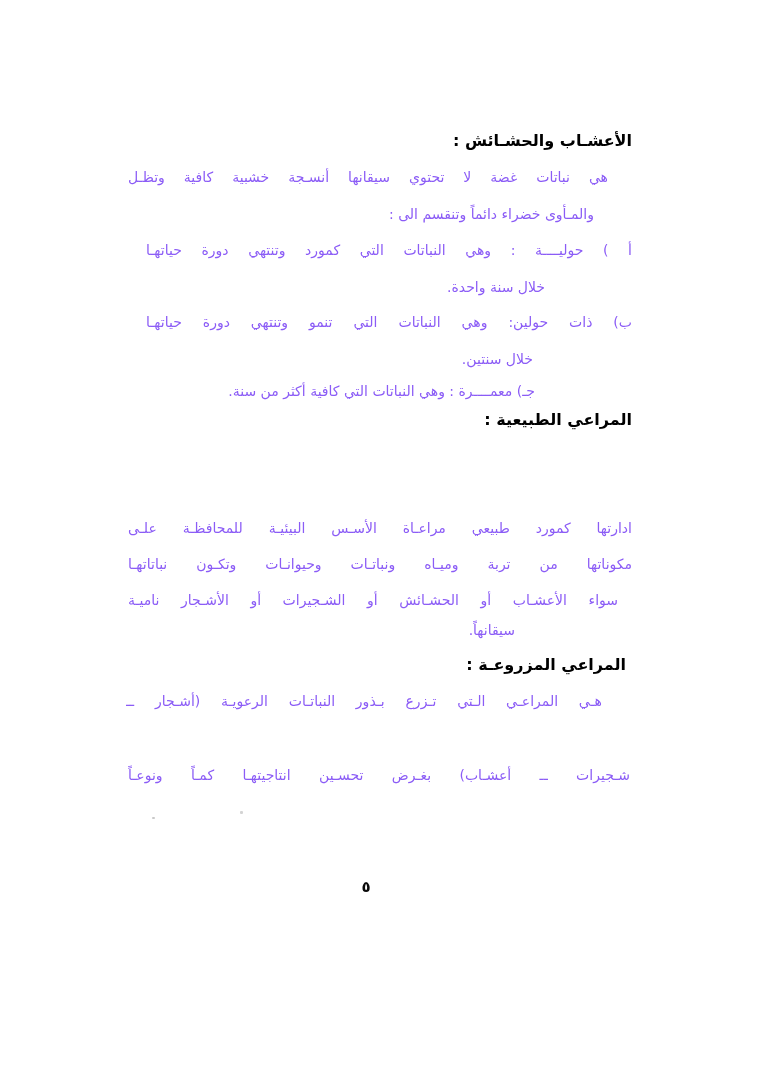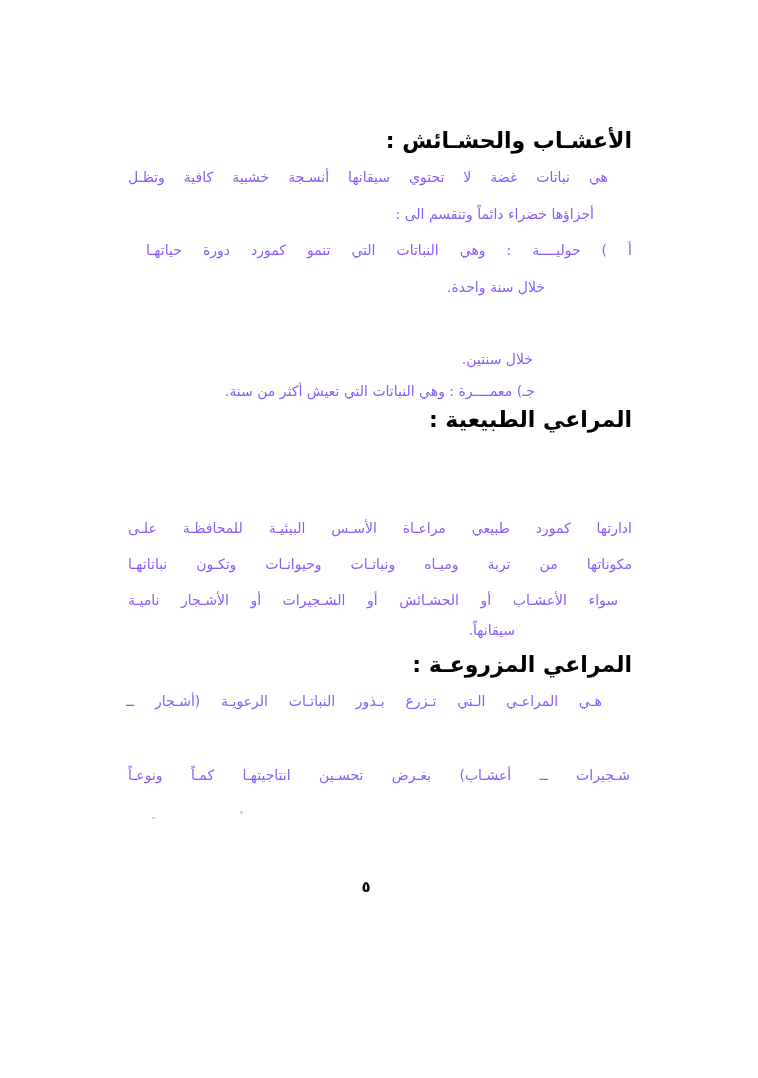--- a/index.html
+++ b/index.html
@@ -30,21 +30,21 @@
   .ln.just {
     white-space: normal;
     text-align: justify;
     text-align-last: justify;
     overflow: hidden;
     max-height: 29px;
   }
   .ln.head {
     font-weight: bold;
     color: #000000;
-    font-size: 22px;
+    font-size: 16px;
   }
   .pagenum {
     position: absolute;
     direction: rtl;
     font-weight: bold;
     font-size: 15px;
     color: #0a0a0a;
     width: 16px;
     text-align: center;
   }
@@ -55,44 +55,45 @@
 </style>
 </head>
 <body>
 
 <div class="page" dir="rtl">
 
   <div class="ln head" style="top:127px; right:126px;">الأعشـاب والحشـائش :</div>
 
   <div class="ln just" style="top:164px; right:150px; left:128px;">هي نباتات غضة لا تحتوي سيقانها أنسـجة خشبية كافية وتظـل</div>
 
-  <div class="ln" style="top:201px; right:164px;">أجزاؤها خضراء دائماً وتنقسم الى :</div>
+  <div class="ln" style="top:201px; right:164px;">والمـأوى خضراء دائماً وتنقسم الى :</div>
 
-  <div class="ln just" style="top:237px; right:126px; left:146px;">أ ) حوليــــة : وهي النباتات التي تنمو كمورد دورة حياتهـا</div>
+  <div class="ln just" style="top:237px; right:126px; left:146px;">أ ) حوليــــة : وهي النباتات التي كمورد وتنتهي دورة حياتهـا</div>
 
   <div class="ln" style="top:274px; right:213px;">خلال سنة واحدة.</div>
 
+  <div class="ln just" style="top:309px; right:126px; left:146px;">ب) ذات حولين: وهي النباتات التي تنمو وتنتهي دورة حياتهـا</div>
 
   <div class="ln" style="top:346px; right:225px;text-align:right;">خلال سنتين.</div>
 
-  <div class="ln" style="top:378px; right:223px;">جـ) معمــــرة : وهي النباتات التي تعيش أكثر من سنة.</div>
+  <div class="ln" style="top:378px; right:223px;">جـ) معمــــرة : وهي النباتات التي كافية أكثر من سنة.</div>
 
   <div class="ln head" style="top:406px; right:126px;">المراعي الطبيعية :</div>
 
 
 
   <div class="ln just" style="top:551px; right:126px; left:128px;">مكوناتها من تربة وميـاه ونباتـات وحيوانـات وتكـون نباتاتهـا</div>
 
   <div class="ln just" style="top:515px; right:126px; left:128px;">ادارتها كمورد طبيعي مراعـاة الأسـس البيئيـة للمحافظـة علـى</div>
 
   <div class="ln just" style="top:587px; right:140px; left:128px;">سواء الأعشـاب أو الحشـائش أو الشـجيرات أو الأشـجار ناميـة</div>
 
   <div class="ln" style="top:617px; right:243px;">سيقانهاً.</div>
 
-  <div class="ln head" style="top:651px; right:126px;">المراعي المزروعـة :</div>
+  <div class="ln head" style="top:651px; right:132px;">المراعي المزروعـة :</div>
 
   <div class="ln just" style="top:688px; right:156px; left:126px;">هـي المراعـي الـتي تـزرع بـذور النباتـات الرعويـة (أشـجار ــ</div>
 
   <div class="ln just" style="top:724px; right:128px; left:128px;margin-top:38px;">شـجيرات ــ أعشـاب) بغـرض تحسـين انتاجيتهـا كمـاً ونوعـاً</div>
 
   <div class="pagenum" style="top:878px; left:358px;">٥</div>
 
   <div class="artifact" style="left:152px; top:817px; width:3px; height:2px; background:#c9c9c9;"></div>
   <div class="artifact" style="left:240px; top:811px; width:3px; height:3px; background:#d4d4d4;"></div>
 

